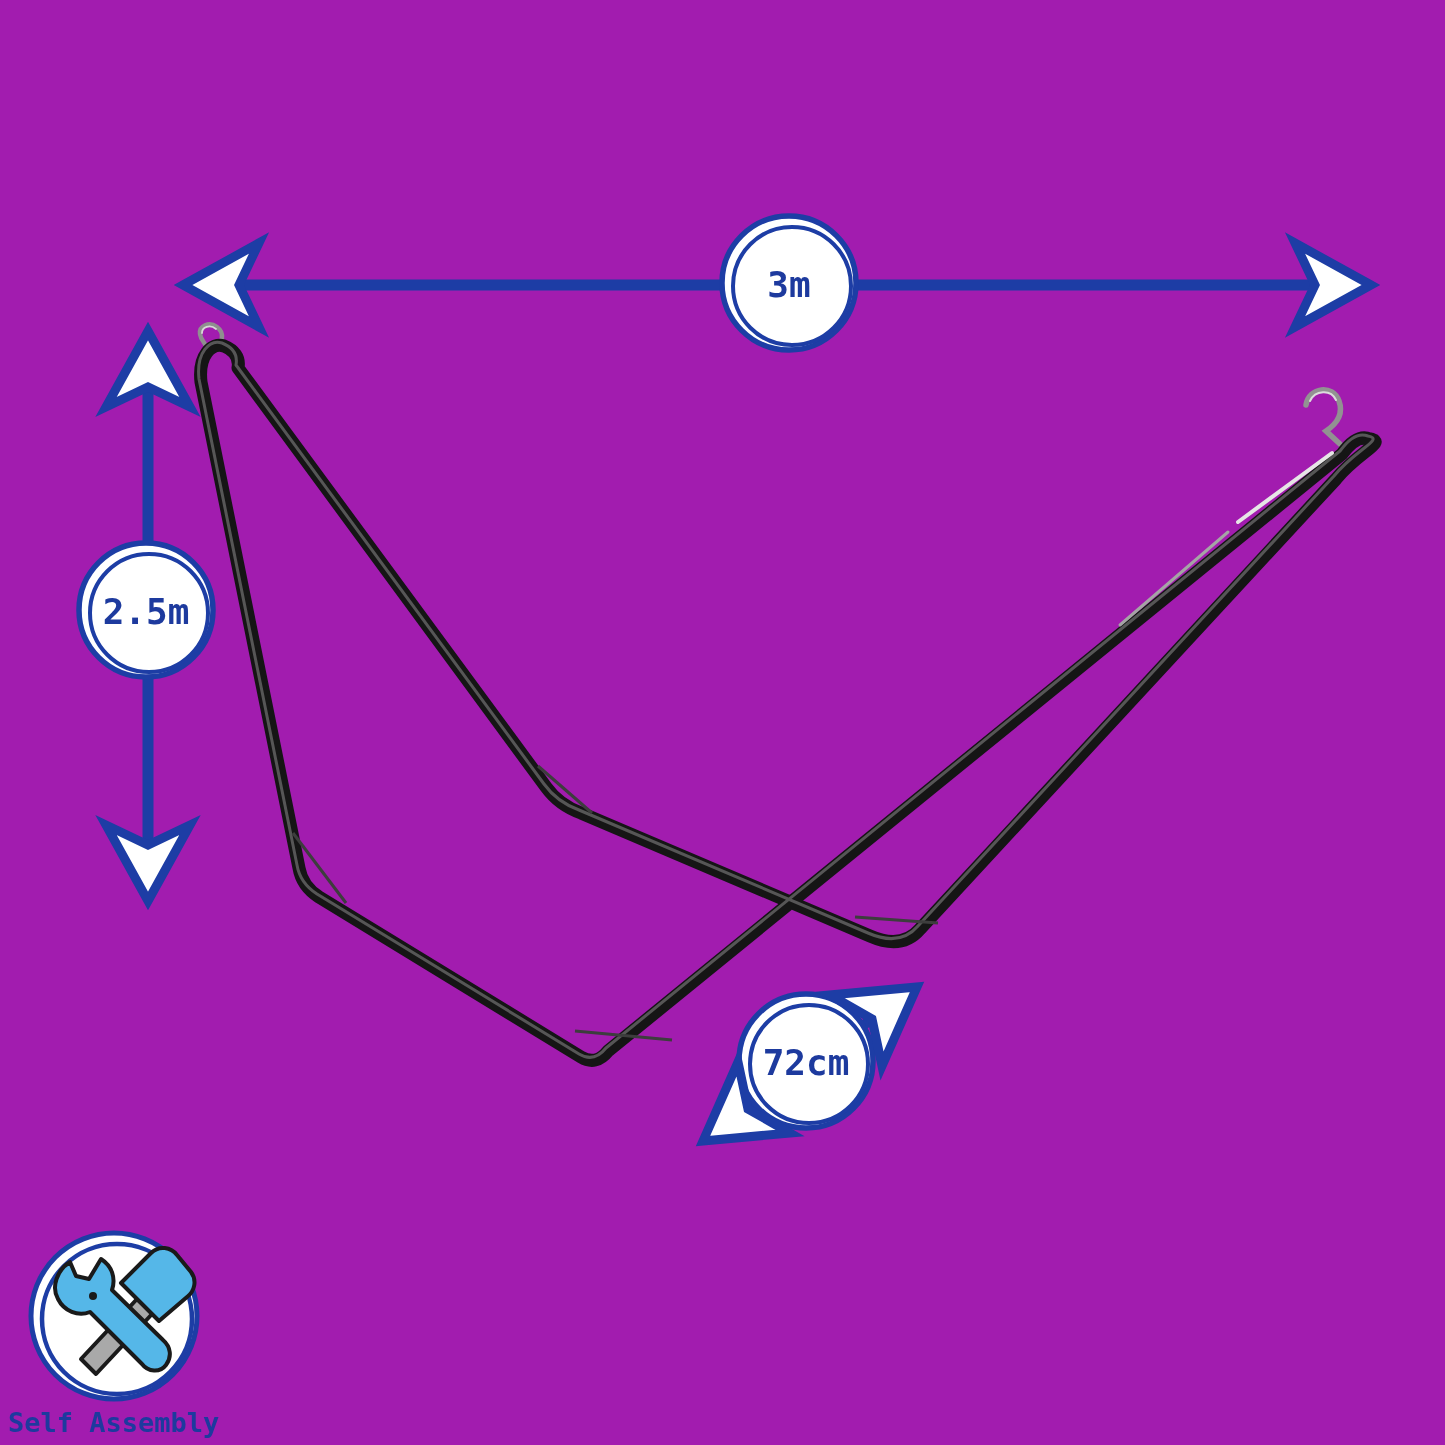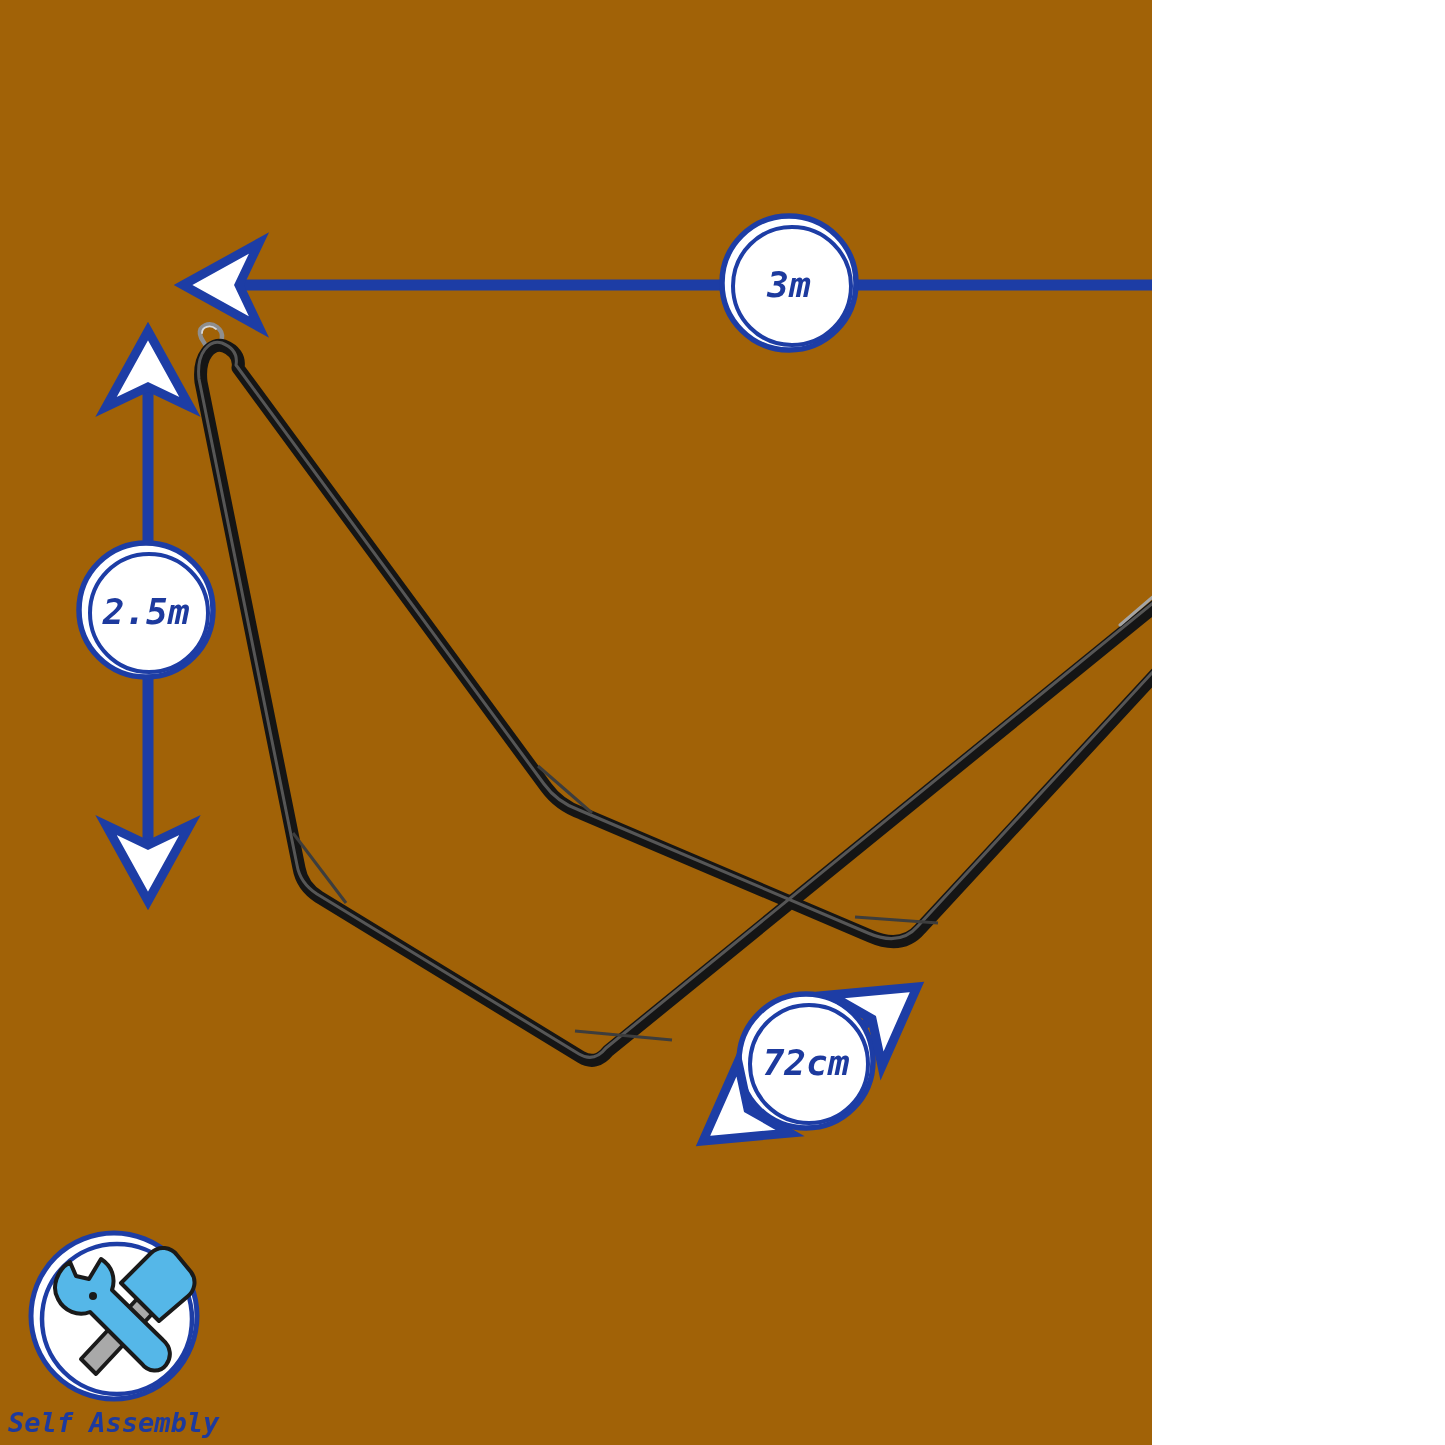--- a/index.html
+++ b/index.html
@@ -1,23 +1,22 @@
 <!DOCTYPE html>
 <html><head>
 <meta charset="utf-8">
 <style>
   html, body { margin: 0; padding: 0; background: #ffffff; }
   .canvas {
     position: relative;
-    width: 1152px;
+    width: 1445px;
     height: 1445px;
-    background: #a16207;
+    background: #a21caf;
     overflow: hidden;
     font-family: "DejaVu Sans Mono", "Liberation Mono", monospace;
-    font-style: italic;
   }
   svg { display: block; }
   .dim-label {
     font-family: "DejaVu Sans Mono", "Liberation Mono", monospace;
     font-weight: bold;
     font-size: 36px;
     fill: #1d3a9e;
   }
   .assembly-label {
     font-family: "DejaVu Sans Mono", "Liberation Mono", monospace;

